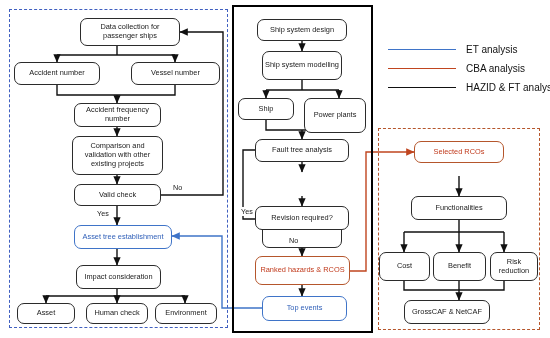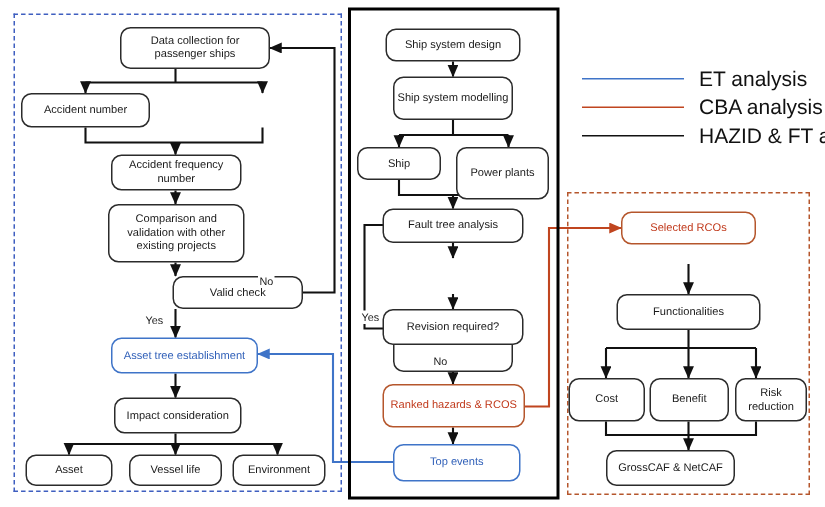--- a/index.html
+++ b/index.html
@@ -10,21 +10,21 @@
         border-radius:7px;background:#fff;display:flex;align-items:center;
         justify-content:center;text-align:center;color:#1a1a1a;
         font-size:7.4px;line-height:1.18;padding:1px 2px;z-index:3;}
   .node.blue{border-color:#3f74c8;color:#2f5fb8;}
   .node.red{border-color:#b5562c;color:#c0391b;}
   .lbl{position:absolute;font-size:7.2px;color:#1a1a1a;z-index:4;background:#fff;
        padding:0 1px;}
   .legend{position:absolute;z-index:5;}
   .legend-row{position:absolute;display:flex;align-items:center;}
   .legend-line{width:68px;height:0;border-top-width:1.7px;border-top-style:solid;}
-  .legend-text{margin-left:10px;font-size:14px;color:#111;white-space:nowrap;}
+  .legend-text{margin-left:10px;font-size:10px;color:#111;white-space:nowrap;}
   .dashbox{position:absolute;box-sizing:border-box;border-style:dashed;
            border-width:1.8px;z-index:1;}
   .solidbox{position:absolute;box-sizing:border-box;border:2.2px solid #000;z-index:1;}
 </style>
 </head>
 <body>
 
 <div id="root">
 
   <div class="dashbox" style="left:9px;top:9px;width:219px;height:319px;border-color:#3f5fc0;"></div>
@@ -94,27 +94,28 @@
       <path d="M264,308 L222,308 L222,236 L172,236" marker-end="url(#ah-b)"></path>
     </g>
 
     <g stroke="#c0451f" stroke-width="1.4" fill="none">
       <path d="M350,271 L366,271 L366,152 L414,152" marker-end="url(#ah-r)"></path>
     </g>
   </svg>
 
   <div class="node" style="left:80px;top:18px;width:100px;height:28px;">Data collection for passenger ships</div>
   <div class="node" style="left:14px;top:62px;width:86px;height:23px;">Accident number</div>
+  <div class="node" style="left:131px;top:62px;width:89px;height:23px;">Vessel number</div>
   <div class="node" style="left:74px;top:103px;width:87px;height:24px;">Accident frequency number</div>
   <div class="node" style="left:72px;top:136px;width:91px;height:39px;">Comparison and validation with other existing projects</div>
-  <div class="node" style="left:74px;top:184px;width:87px;height:22px;margin-left:41px;">Valid check</div>
+  <div class="node" style="left:74px;top:184px;width:87px;height:22px;">Valid check</div>
   <div class="node blue" style="left:74px;top:225px;width:98px;height:24px;">Asset tree establishment</div>
   <div class="node" style="left:76px;top:265px;width:85px;height:24px;">Impact consideration</div>
   <div class="node" style="left:17px;top:303px;width:58px;height:21px;">Asset</div>
-  <div class="node" style="left:86px;top:303px;width:62px;height:21px;">Vessel life</div>
+  <div class="node" style="left:86px;top:303px;width:62px;height:21px;">Human check</div>
   <div class="node" style="left:155px;top:303px;width:62px;height:21px;">Environment</div>
 
   <div class="node" style="left:257px;top:19px;width:90px;height:22px;">Ship system design</div>
   <div class="node" style="left:262px;top:51px;width:80px;height:29px;">Ship system modelling</div>
   <div class="node" style="left:238px;top:98px;width:56px;height:22px;">Ship</div>
   <div class="node" style="left:304px;top:98px;width:62px;height:35px;">Power plants</div>
   <div class="node" style="left:255px;top:139px;width:94px;height:23px;">Fault tree analysis</div>
   <div class="node" style="left:262px;top:172px;width:80px;height:40px;margin-top:36px;">HAZID</div>
   <div class="node" style="left:255px;top:206px;width:94px;height:24px;">Revision required?</div>
   <div class="node red" style="left:255px;top:256px;width:95px;height:29px;">Ranked hazards &amp; RCOS</div>

